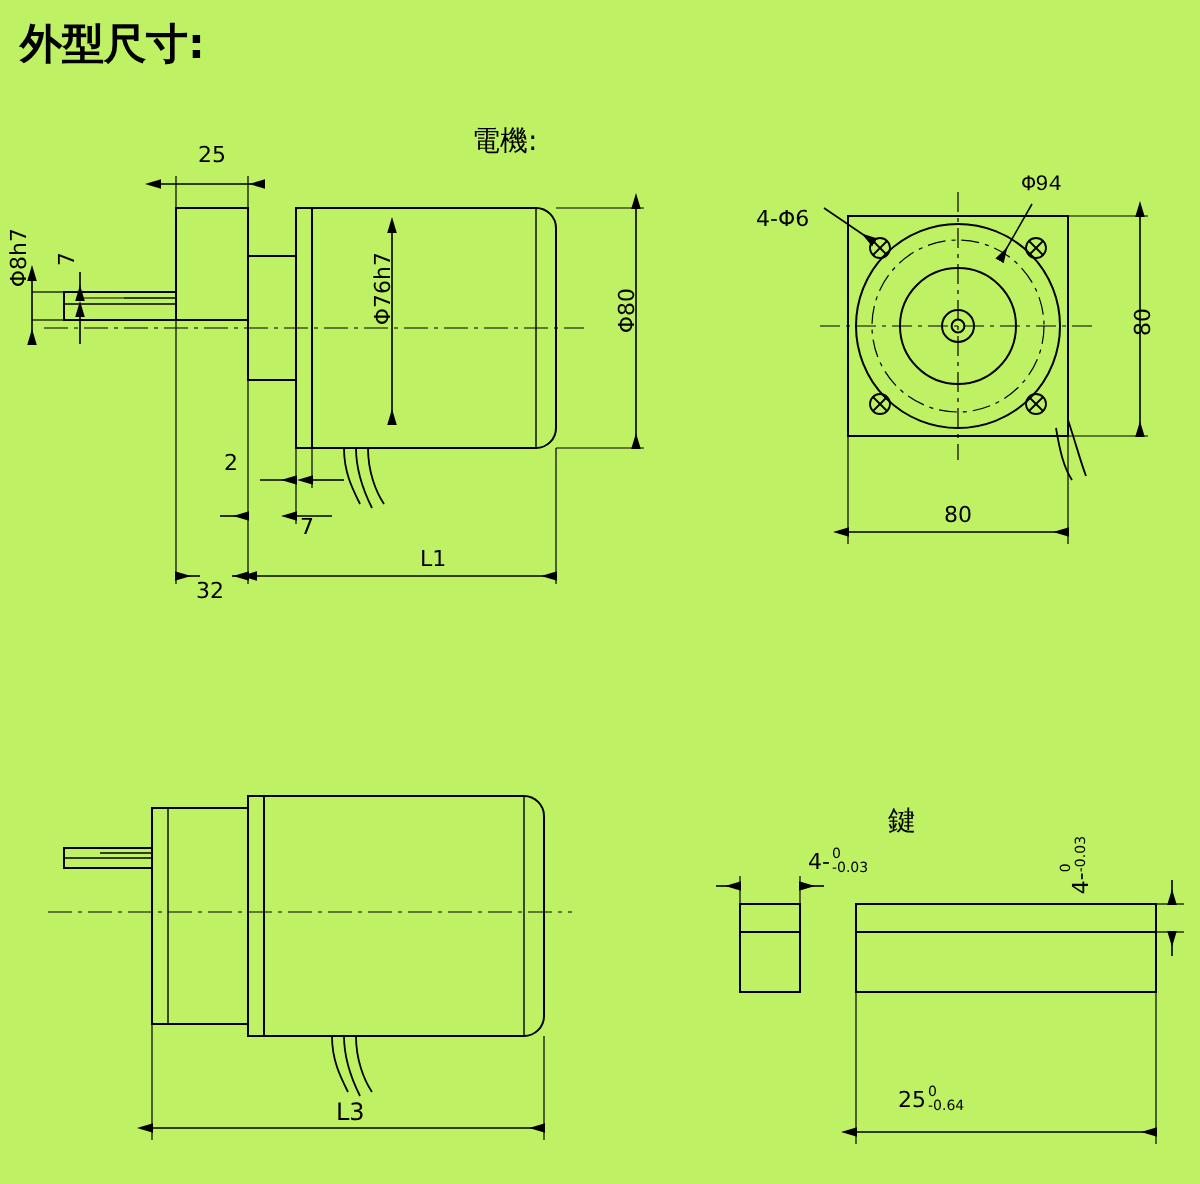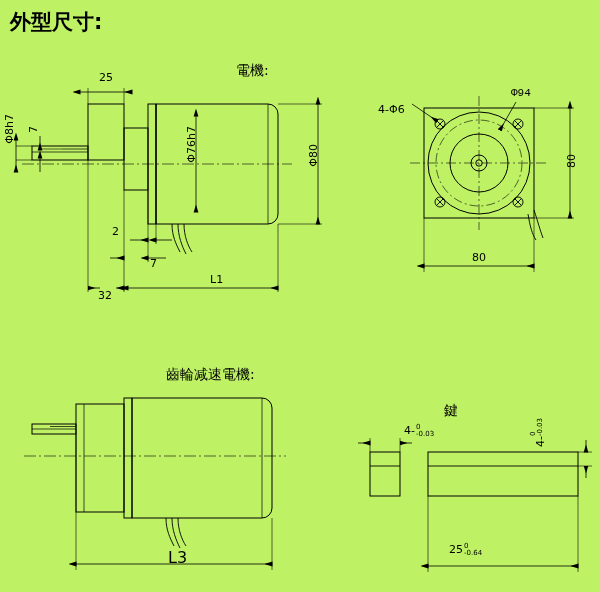--- a/index.html
+++ b/index.html
@@ -63,21 +63,20 @@
   svg { position: absolute; left: 0; top: 0; }
 </style>
 </head>
 <body>
 
 <div id="page">
 
   <div class="title-main">外型尺寸:</div>
 
   <div class="section-title" style="left:236px; top:62px;">電機:</div>
-  <div class="section-title" style="left:166px; top:366px;">齒輪减速電機:</div>
   <div class="section-title" style="left:444px; top:402px;">鍵</div>
 
   <svg width="600" height="592" viewBox="0 0 600 592">
     <defs>
       <marker id="ar" markerWidth="10" markerHeight="8" refX="9" refY="4" orient="auto" markerUnits="userSpaceOnUse">
         <path d="M0,4 L10,0.8 L10,7.2 z" fill="#000"></path>
       </marker>
       <marker id="arS" markerWidth="8" markerHeight="6" refX="7.5" refY="3" orient="auto" markerUnits="userSpaceOnUse">
         <path d="M0,3 L8,0.6 L8,5.4 z" fill="#000"></path>
       </marker>
@@ -245,21 +244,21 @@
   <div class="lbl" style="left:112px; top:226px;">2</div>
   <div class="lbl" style="left:150px; top:258px;">7</div>
   <div class="lbl" style="left:98px; top:274px;margin-top:16px;">32</div>
   <div class="lbl" style="left:210px; top:274px;">L1</div>
 
   <div class="lbl" style="left:378px; top:104px;">4-Φ6</div>
   <div class="lbl" style="left:511px; top:88px;font-family:Liberation Mono, monospace;">Φ94</div>
   <div class="lbl vert" style="left:566px; top:154px;">80</div>
   <div class="lbl" style="left:472px; top:252px;">80</div>
 
-  <div class="lbl" style="left:168px; top:550px; font-size:16px;">L3</div>
+  <div class="lbl" style="left:168px; top:550px; font-size:12px;">L3</div>
 
   <div class="tol" style="left:404px; top:424px;">
     <span>4-</span><span class="stack"><span>0</span><span>-0.03</span></span>
   </div>
 
   <div class="tol vert" style="left:530px; top:418px;">
     <span>4-</span><span class="stack"><span>0</span><span>-0.03</span></span>
   </div>
 
   <div class="tol" style="left:449px; top:543px;">

